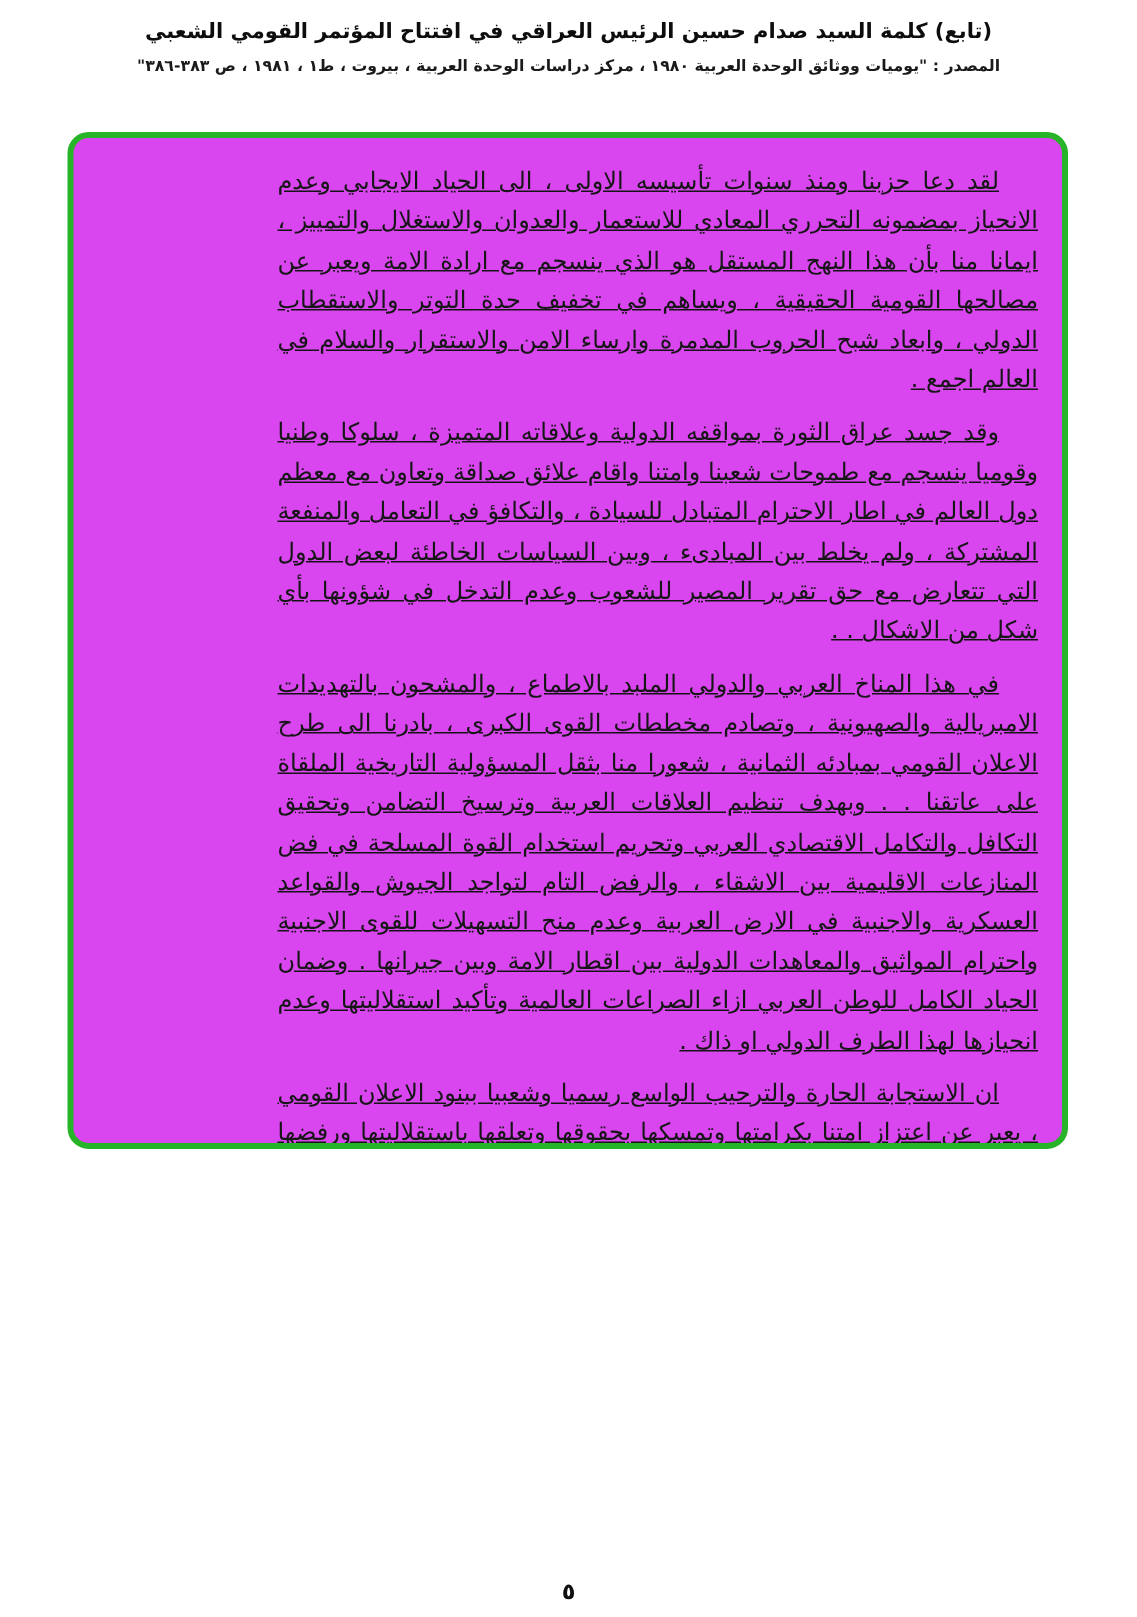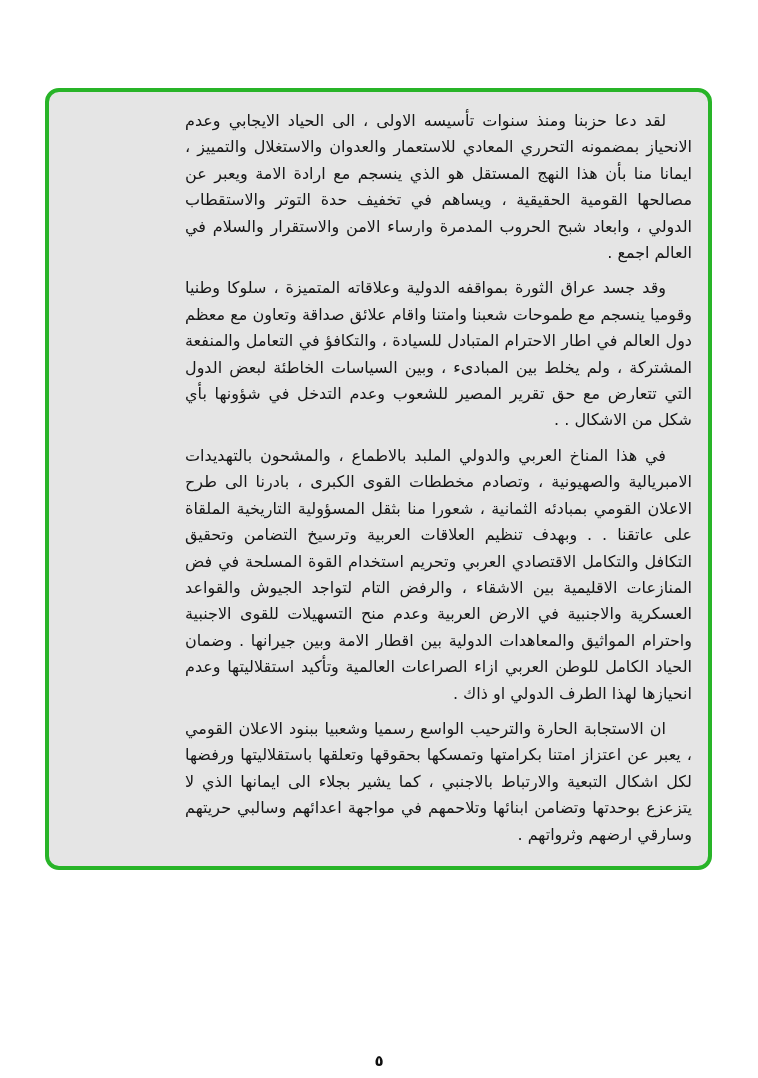--- a/index.html
+++ b/index.html
@@ -34,25 +34,26 @@
     margin-top: 9px;
     padding: 0 38px;
     color: #1a1a1a;
     white-space: nowrap;
   }
   .border-box {
     position: absolute;
     top: 88px;
     left: 45px;
     width: 667px;
-    height: 782px;
+    height: 678px;
     border: 4px solid #28b428;
     border-radius: 14px;
     overflow: hidden;
-    background: #e5e5e5;
+    background: #d946ef;
+    text-decoration: underline;
   }
   .body-text {
     direction: rtl;
     text-align: justify;
     padding: 16px 16px 0 136px;
     font-size: 16px;
     line-height: 26.4px;
     color: #161616;
   }
   .body-text p {
@@ -73,20 +74,24 @@
     font-size: 15px;
     font-weight: bold;
     color: #101010;
   }
 </style>
 </head>
 <body>
 
 <div class="page">
 
+  <div class="doc-header">
+    <div class="doc-title">(تابع) كلمة السيد صدام حسين الرئيس العراقي في افتتاح المؤتمر القومي الشعبي</div>
+    <div class="doc-source">المصدر :  "يوميات ووثائق الوحدة العربية ١٩٨٠ ، مركز دراسات الوحدة العربية ، بيروت ، ط١ ، ١٩٨١ ، ص ٣٨٣-٣٨٦"</div>
+  </div>
 
   <div class="border-box" style="border-color: rgb(40, 180, 40);">
     <div class="body-text">
       <p>لقد دعا حزبنا ومنذ سنوات تأسيسه الاولى ، الى الحياد الايجابي وعدم الانحياز بمضمونه التحرري المعادي للاستعمار والعدوان والاستغلال والتمييز ، ايمانا منا بأن هذا النهج المستقل هو الذي ينسجم مع ارادة الامة ويعبر عن مصالحها القومية الحقيقية ، ويساهم في تخفيف حدة التوتر والاستقطاب الدولي ، وابعاد شبح الحروب المدمرة وارساء الامن والاستقرار والسلام في العالم اجمع .</p>
       <p>وقد جسد عراق الثورة بمواقفه الدولية وعلاقاته المتميزة ، سلوكا وطنيا وقوميا ينسجم مع طموحات شعبنا وامتنا واقام علائق صداقة وتعاون مع معظم دول العالم في اطار الاحترام المتبادل للسيادة ، والتكافؤ في التعامل والمنفعة المشتركة ، ولم يخلط بين المبادىء ، وبين السياسات الخاطئة لبعض الدول التي تتعارض مع حق تقرير المصير للشعوب وعدم التدخل في شؤونها بأي شكل من الاشكال . .</p>
       <p>في هذا المناخ العربي والدولي الملبد بالاطماع ، والمشحون بالتهديدات الامبريالية والصهيونية ، وتصادم مخططات القوى الكبرى ، بادرنا الى طرح الاعلان القومي بمبادئه الثمانية ، شعورا منا بثقل المسؤولية التاريخية الملقاة على عاتقنا . . وبهدف تنظيم العلاقات العربية وترسيخ التضامن وتحقيق التكافل والتكامل الاقتصادي العربي وتحريم استخدام القوة المسلحة في فض المنازعات الاقليمية بين الاشقاء ، والرفض التام لتواجد الجيوش والقواعد العسكرية والاجنبية في الارض العربية وعدم منح التسهيلات للقوى الاجنبية واحترام المواثيق والمعاهدات الدولية بين اقطار الامة وبين جيرانها . وضمان الحياد الكامل للوطن العربي ازاء الصراعات العالمية وتأكيد استقلاليتها وعدم انحيازها لهذا الطرف الدولي او ذاك .</p>
       <p>ان الاستجابة الحارة والترحيب الواسع رسميا وشعبيا ببنود الاعلان القومي ، يعبر عن اعتزاز امتنا بكرامتها وتمسكها بحقوقها وتعلقها باستقلاليتها ورفضها لكل اشكال التبعية والارتباط بالاجنبي ، كما يشير بجلاء الى ايمانها الذي لا يتزعزع بوحدتها وتضامن ابنائها وتلاحمهم في مواجهة اعدائهم وسالبي حريتهم وسارقي ارضهم وثرواتهم .</p>
     </div>
   </div>
 

